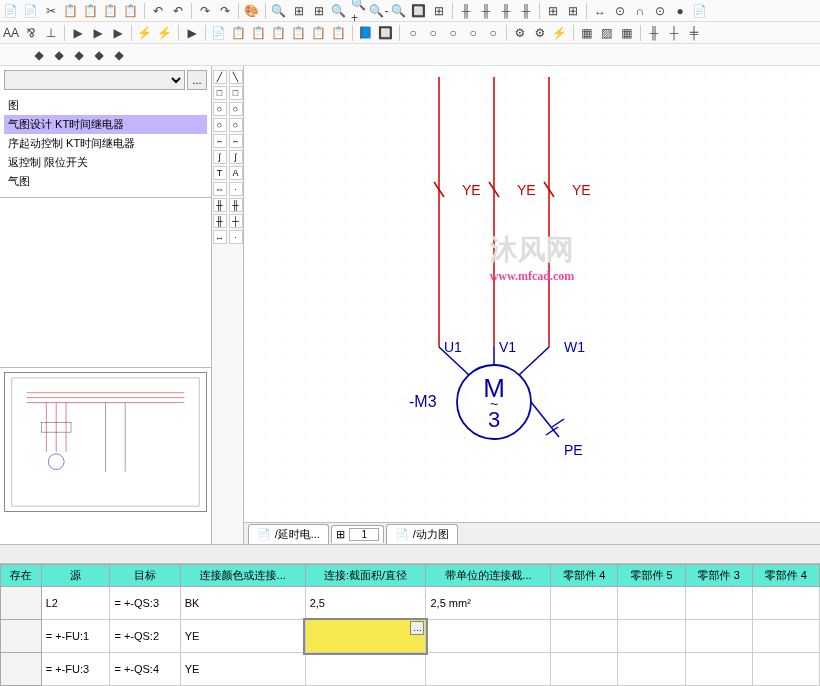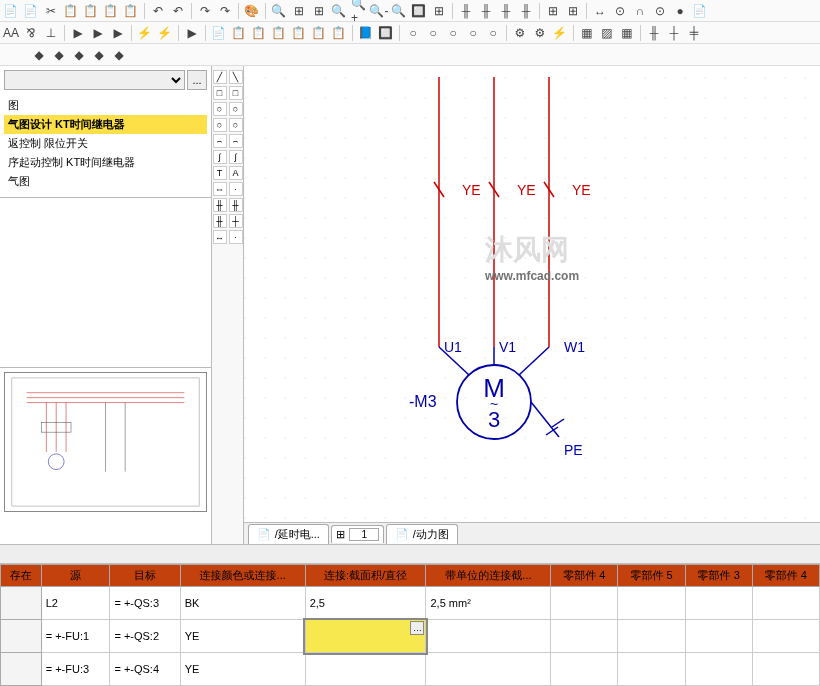--- a/index.html
+++ b/index.html
@@ -8,37 +8,37 @@
 .tb-btn { width: 18px; height: 18px; display: flex; align-items: center; justify-content: center; border: 1px solid transparent; cursor: pointer; font-size: 12px; color: #444; }
 .tb-sep { width: 1px; height: 16px; background: #ccc; margin: 0 2px; }
 .main-area { display: flex; height: 478px; }
 .left-panel { width: 212px; background: #fff; border-right: 1px solid #bbb; display: flex; flex-direction: column; }
 .left-top { flex: 0 0 auto; border-bottom: 1px solid #bbb; padding: 4px; }
 .left-combo { display: flex; gap: 2px; align-items: center; margin-bottom: 4px; }
 .left-combo select { flex: 1; height: 20px; font-size: 11px; border: 1px solid #aaa; }
 .left-btn { width: 20px; height: 20px; border: 1px solid #aaa; background: #eee; display: flex; align-items: center; justify-content: center; cursor: pointer; }
 .tree-list { padding: 2px 0; }
 .tree-item { padding: 2px 4px; cursor: pointer; white-space: nowrap; overflow: hidden; }
-.tree-item.sel { background: #fde047; font-weight: bold; }
+.tree-item.sel { background: #c4b5fd; font-weight: normal; }
 .left-preview { flex: 1; border-top: 1px solid #bbb; padding: 4px; background: #fff; position: relative; }
 .preview-box { width: 100%; height: 140px; border: 1px solid #888; background: #fff; position: relative; }
 .preview-svg { width: 100%; height: 100%; }
 .tool-column { width: 32px; background: #f8f8f8; border-right: 1px solid #bbb; display: flex; flex-direction: column; align-items: center; padding-top: 4px; gap: 2px; }
 .tc-row { display: flex; gap: 2px; }
 .tc-btn { width: 14px; height: 14px; border: 1px solid #ccc; background: #fff; cursor: pointer; display: flex; align-items: center; justify-content: center; font-size: 9px; }
 .canvas-area { flex: 1; background: #fff; position: relative; overflow: hidden; }
 .drawing-svg { width: 100%; height: 100%; display: block; }
 .watermark { position: absolute; top: 40%; left: 50%; transform: translate(-50%,-50%); color: #ddd; font-size: 28px; font-weight: bold; pointer-events: none; text-align: left; }
-.watermark .sub { font-size: 12px; color: #737373; }
+.watermark .sub { font-size: 12px; color: #ec4899; font-family: Liberation Serif, serif; }
 .sheet-tabs { position: absolute; bottom: 0; left: 0; right: 0; height: 22px; background: #f0f0f0; border-top: 1px solid #bbb; display: flex; align-items: center; padding-left: 4px; gap: 2px; }
 .sheet-tab { padding: 2px 8px; background: #fff; border: 1px solid #aaa; border-bottom: none; border-radius: 3px 3px 0 0; cursor: pointer; font-size: 11px; display: flex; align-items: center; gap: 4px; }
 .sheet-page { width: 30px; text-align: center; border: 1px solid #aaa; background: #fff; font-size: 10px; }
 .spacer { height: 20px; background: #eee; border-top: 1px solid #bbb; border-bottom: 1px solid #bbb; }
 .data-grid { width: 100%; border-collapse: collapse; background: #fff; font-size: 11px; }
-.data-grid th { background: #c2410c; border: 1px solid #aaa; padding: 3px 4px; font-weight: normal; text-align: center; height: 22px; }
+.data-grid th { background: #5eead4; border: 1px solid #aaa; padding: 3px 4px; font-weight: normal; text-align: center; height: 22px; }
 .data-grid td { border: 1px solid #ccc; padding: 10px 4px; height: 18px; }
 .data-grid td.rowhdr { background: #f4f4f4; border: 1px solid #aaa; text-align: center; }
 .cell-sel { background: #f8e850; position: relative; outline: 2px solid #888; }
 .cursor-icon { position: absolute; right: 6px; top: 2px; font-size: 10px; }
 .ellipsis-btn { position: absolute; right: 1px; top: 1px; width: 14px; height: 14px; border: 1px solid #888; background: #eee; font-size: 9px; text-align: center; line-height: 12px; cursor: pointer; }
 </style>
 </head>
 <body>
 
 <div class="toolbar-row" id="tb1">
@@ -138,22 +138,22 @@
 
   <div class="left-panel">
     <div class="left-top">
       <div class="left-combo">
         <select></select>
         <div class="left-btn">...</div>
       </div>
       <div class="tree-list" id="tree">
           <div class="tree-item">图</div>
           <div class="tree-item sel">气图设计 KT时间继电器</div>
+          <div class="tree-item">序起动控制 KT时间继电器</div>
           <div class="tree-item">返控制 限位开关</div>
-          <div class="tree-item">序起动控制 KT时间继电器</div>
           <div class="tree-item">气图</div>
         </div>
     </div>
     <div style="flex:1"></div>
     <div class="left-preview">
       <div class="preview-box">
         <svg class="preview-svg" viewBox="0 0 200 140">
           <rect x="5" y="5" width="190" height="130" fill="none" stroke="#888" stroke-width="0.5"></rect>
           <line x1="20" y1="20" x2="180" y2="20" stroke="#c00" stroke-width="0.5"></line>
           <line x1="20" y1="25" x2="180" y2="25" stroke="#c00" stroke-width="0.5"></line>

